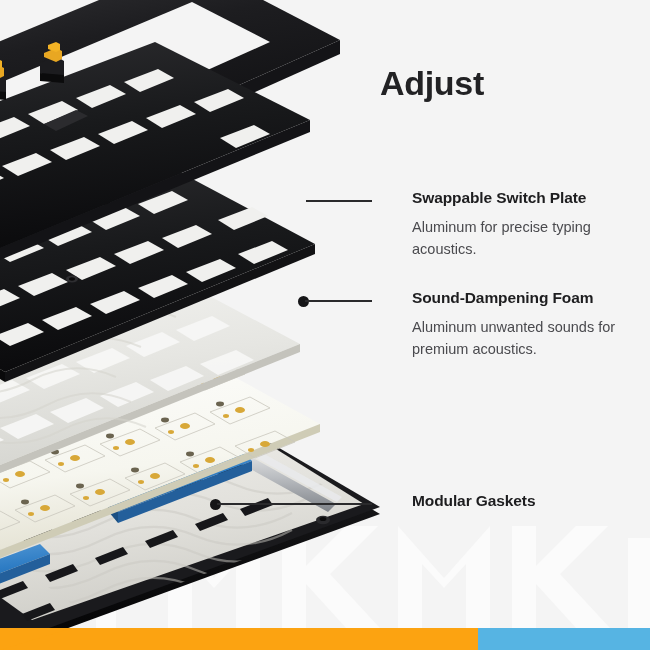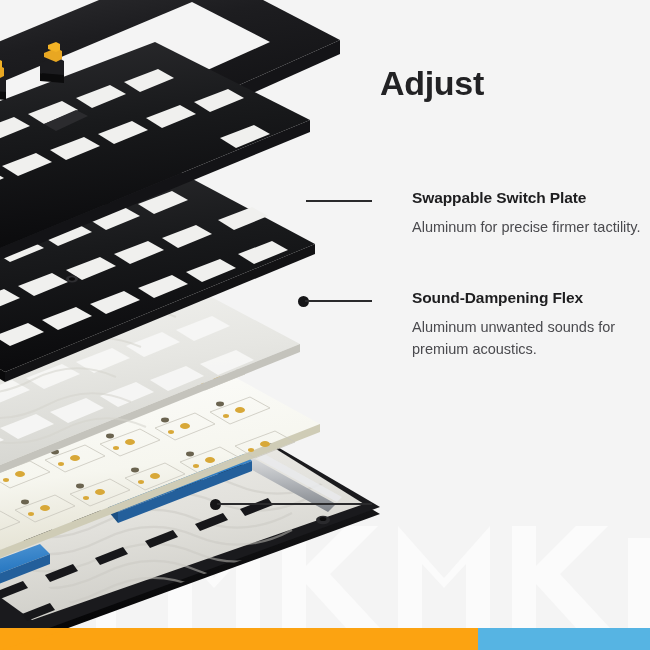--- a/index.html
+++ b/index.html
@@ -416,29 +416,30 @@
     <div class="lline" style="left:7px;width:67px;"></div>
   </div>
 
   <div class="leader" style="left:210px;top:497px;width:162px;">
     <div class="ldot" style="left:0;"></div>
     <div class="lline" style="left:7px;width:155px;"></div>
   </div>
 
   <div class="callout" id="callout-0">
     <p class="c-title">Swappable Switch Plate</p>
-    <p class="c-body">Aluminum for precise firmer tactility.</p>
+    <p class="c-body">Aluminum for precise typing acoustics.</p>
   </div>
 
   <div class="callout" id="callout-1">
-    <p class="c-title">Sound-Dampening Flex</p>
+    <p class="c-title">Sound-Dampening Foam</p>
     <p class="c-body">Aluminum unwanted sounds for premium acoustics.</p>
   </div>
 
   <div class="callout" id="callout-2">
+    <p class="c-title">Modular Gaskets</p>
   </div>
 
   <div class="accentbar">
     <div class="accent-orange" style="background: rgb(252, 163, 17); width: 478px;"></div>
     <div class="accent-orange-slope" style="background: rgb(252, 163, 17);"></div>
     <div class="accent-blue" style="background: rgb(86, 180, 227); left: 478px; width: 172px;"></div>
   </div>
 
 </div>
 

